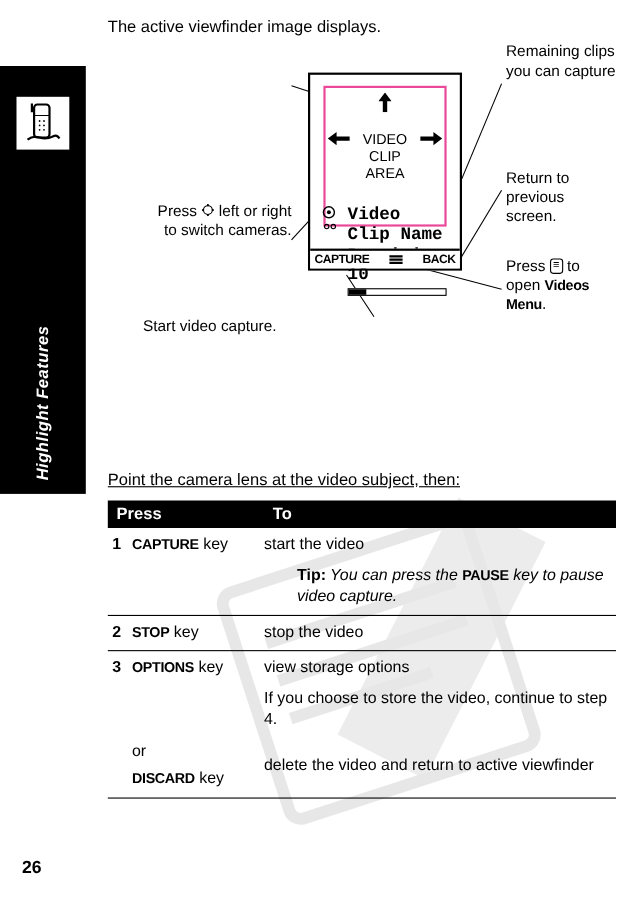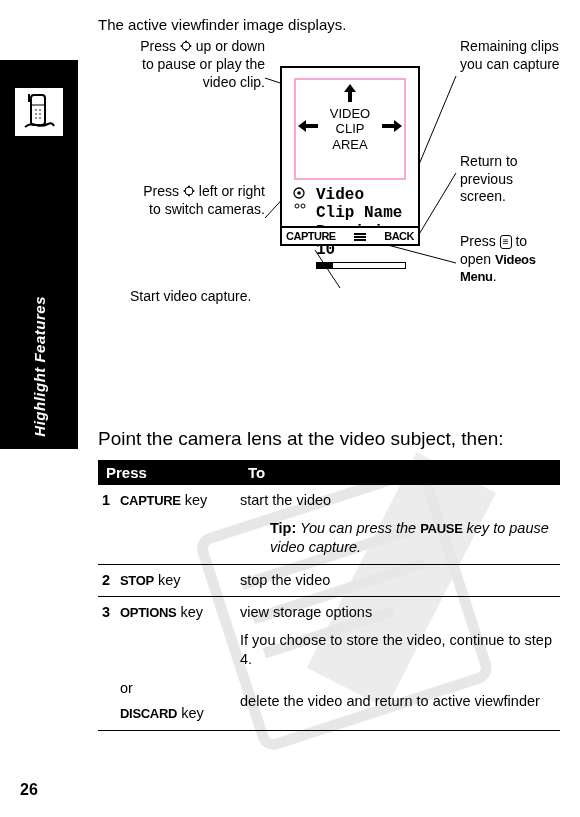--- a/index.html
+++ b/index.html
@@ -71,22 +71,22 @@
     width: 140px;
     height: 180px;
     border: 2px solid #000;
     background: #fff;
   }
   .viewarea {
     position: absolute;
     left: 12px;
     top: 10px;
     right: 12px;
-    height: 102px;
-    border: 2px solid #f9a8d4;
+    height: 128px;
+    border: 2px solid #ec4899;
     display: flex;
     align-items: center;
     justify-content: center;
     flex-direction: column;
   }
   .viewarea .vtxt {
     font-size: 13px;
     text-align: center;
     line-height: 1.2;
   }
@@ -144,21 +144,21 @@
     fill: none;
     stroke-width: 1;
   }
   
   .lower {
     position: absolute;
     left: 98px;
     right: 20px;
     top: 428px;
   }
-  .lower p.intro { font-size: 19px; margin-bottom: 10px; }
+  .lower p.intro { font-size: 15px; margin-bottom: 10px; text-decoration: underline; }
   table.steps {
     width: 100%;
     border-collapse: collapse;
     font-size: 14.5px;
   }
   table.steps thead th {
     background: #000;
     color: #fff;
     text-align: left;
     font-weight: bold;
@@ -249,29 +249,20 @@
 
     <line x1="210" y1="250" x2="185" y2="212"></line>
 
     <line x1="326" y1="38" x2="280" y2="148"></line>
 
     <line x1="326" y1="135" x2="288" y2="198"></line>
 
     <line x1="326" y1="225" x2="250" y2="205"></line>
   </svg>
 
-  <div class="callout leftal" style="left:0; top:0; width:135px;">
-    <span>Press </span><span class="dpad"><svg width="12" height="12" viewBox="0 0 12 12">
-          <circle cx="6" cy="6" r="4" fill="none" stroke="#000"></circle>
-          <circle cx="6" cy="1.5" r="1" fill="#000"></circle>
-          <circle cx="6" cy="10.5" r="1" fill="#000"></circle>
-          <circle cx="1.5" cy="6" r="1" fill="#000"></circle>
-          <circle cx="10.5" cy="6" r="1" fill="#000"></circle>
-        </svg></span><span> up or down to pause or play the video clip.</span>
-  </div>
   <div class="callout leftal" style="left:0; top:145px; width:135px;">
     <span>Press </span><span class="dpad"><svg width="12" height="12" viewBox="0 0 12 12">
           <circle cx="6" cy="6" r="4" fill="none" stroke="#000"></circle>
           <circle cx="6" cy="1.5" r="1" fill="#000"></circle>
           <circle cx="6" cy="10.5" r="1" fill="#000"></circle>
           <circle cx="1.5" cy="6" r="1" fill="#000"></circle>
           <circle cx="10.5" cy="6" r="1" fill="#000"></circle>
         </svg></span><span> left or right to switch cameras.</span>
   </div>
   <div class="callout" style="left:120; top:250px;">Start video capture.</div>

